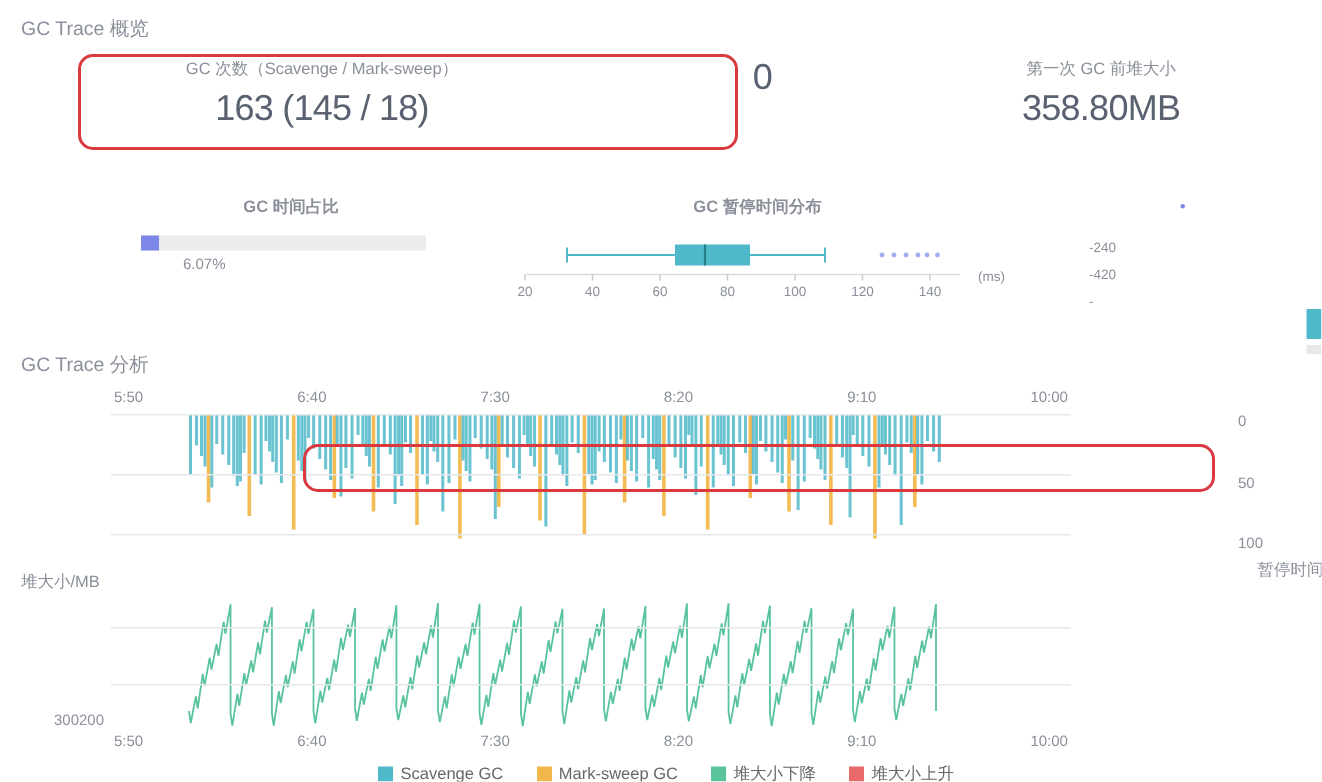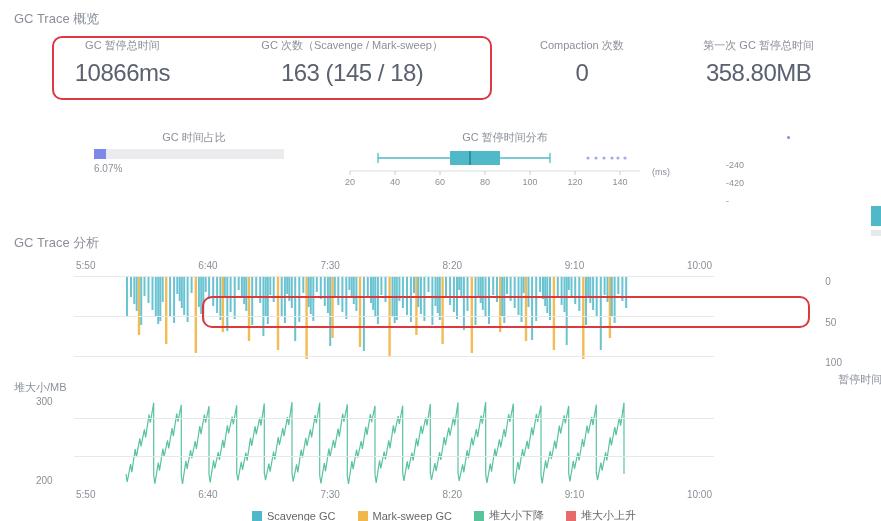--- a/index.html
+++ b/index.html
@@ -23,45 +23,45 @@
   .highlight-box {
     position: absolute;
     border: 2.5px solid #d9393f;
     border-radius: 10px;
     pointer-events: none;
   }
   .hb1 { left: 38px; top: -2px; width: 440px; height: 64px; }
 
   .subrow { display: flex; margin-top: 12px; gap: 20px; padding-left: 80px; }
   .subcol { position: relative; }
-  .sub-label { font-size: 11px; color: #8a8f99; text-align: center; margin-bottom: 0; }
+  .sub-label { font-size: 11px; color: #8a8f99; text-align: center; margin-bottom: 12px; font-weight: bold; }
   .pct-bar { width: 190px; height: 10px; background: #ececee; position: relative; margin: 4px 0 4px 0; }
   .pct-fill { position: absolute; left:0; top:0; height:100%; background:#7e88e8; }
-  .pct-val { font-size: 10px; color:#8a8f99; margin-top:2px; }
+  .pct-val { font-size: 10px; color:#8a8f99; margin-top:2px;margin-left:28px; }
 
   .boxplot-area { width: 330px; position: relative; margin-left: 26px; }
   .boxplot-svg { display:block; }
   .axis-txt { font-size: 9px; fill:#8a8f99; }
   .whisker { stroke:#4fb8c9; stroke-width:1.3; }
   .boxrect { fill:#4fb8c9; }
   .median { stroke:#2a7e8c; stroke-width:1.5; }
   .outlier { fill:#7e88e8; opacity:.7; }
 
   .mini-axis { width: 70px; position: relative; margin-left: 36px; padding-top: 30px; }
   .mini-ticks { font-size: 9px; color:#8a8f99; display:flex; gap:8px;flex-direction:column; }
   .mini-dot { position:absolute; top:6px; right:6px; width:3px; height:3px; background:#7e88e8; border-radius:50%; }
 
   .analysis { margin-top: 28px; position: relative; }
   .chart-wrap { position: relative; margin: 4px 0 0 60px; width: 740px; }
   .top-chart { position: relative; height: 110px; }
   .bottom-chart { position: relative; height: 90px; margin-top: 24px; }
   .x-ticks { position: absolute; top:-2px; left:0; width: 640px; display:flex; justify-content:space-between; font-size:10px; color:#8a8f99; padding: 0 2px; }
   .x-ticks.bottomx { top:auto; bottom:-14px; }
   .y-ticks-right { position:absolute; right:-28px; top:14px; height: 92px; display:flex; flex-direction:column; justify-content:space-between; font-size:10px; color:#8a8f99; align-items:flex-start; }
-  .y-ticks-left { position:absolute; left:-38px; top:0; height: 90px; display:flex; flex-direction:column; justify-content:space-between; font-size:10px; color:#8a8f99; align-items:flex-end; }
+  .y-ticks-left { position:absolute; left:-38px; top:0; height: 90px; display:flex; flex-direction:row; justify-content:space-between; font-size:10px; color:#8a8f99; align-items:flex-end; }
   .axis-label-left { position:absolute; left:-60px; font-size:11px; color:#8a8f99; }
   .axis-label-right { position:absolute; right:-86px; font-size:11px; color:#8a8f99; }
   .plot { position:absolute; left:0; top:14px; width:640px; height:92px; }
   .plot2 { position:absolute; left:0; top:0; width:640px; height:90px; }
   .gridline { position:absolute; left:0; width:100%; border-top:1px solid #e6e8ea; }
 
   .hb2 { top: 296px; left: 202px; width: 608px; height: 32px; }
 
   .legend { display:flex; gap:22px; justify-content:center; margin-top: 22px; font-size:11px; color:#666; }
   .legend-item { display:flex; align-items:center; gap:5px; }
@@ -75,34 +75,29 @@
   .side-accent2 { position:absolute; right:0; top:230px; width:10px; height:6px; background:#e6e8ea; }
 </style>
 </head>
 <body>
 
 <div class="sec-title">GC Trace 概览</div>
 
 <div class="overview">
   <div class="highlight-box hb1"></div>
   <div class="stats-row">
-    <div class="stat">
-      <div class="stat-label">GC 暂停总时间</div>
-      <div class="stat-value">10866ms</div>
-    </div>
     <div class="stat" style="flex:1.6">
       <div class="stat-label">GC 次数（Scavenge / Mark-sweep）</div>
       <div class="stat-value">163 (145 / 18)</div>
     </div>
     <div class="stat">
-      <div class="stat-label">Compaction 次数</div>
       <div class="stat-value">0</div>
     </div>
     <div class="stat">
-      <div class="stat-label">第一次 GC 暂停总时间</div>
+      <div class="stat-label">第一次 GC 前堆大小</div>
       <div class="stat-value">358.80MB</div>
     </div>
   </div>
 </div>
 
 <div class="subrow">
   <div class="subcol" style="width:200px">
     <div class="sub-label">GC 时间占比</div>
     <div class="pct-bar">
       <div class="pct-fill" id="pctfill" style="width: 6.07%;"></div>

